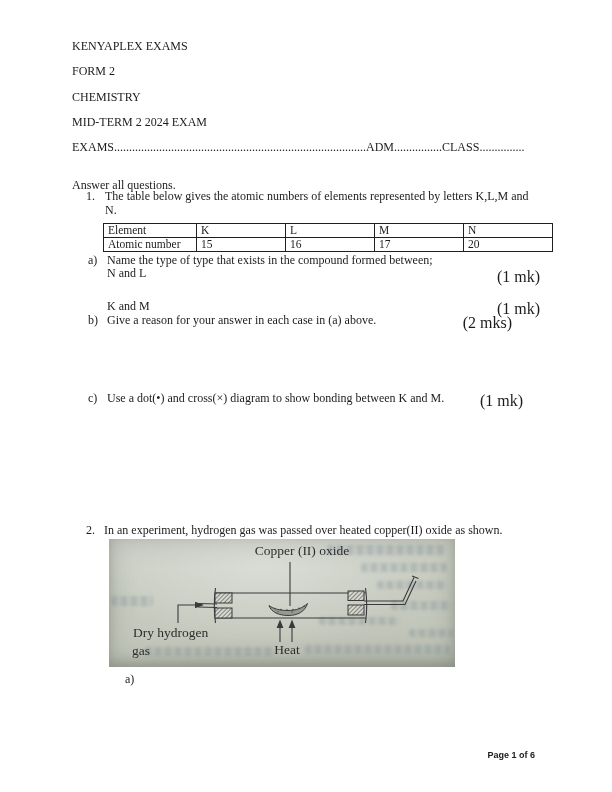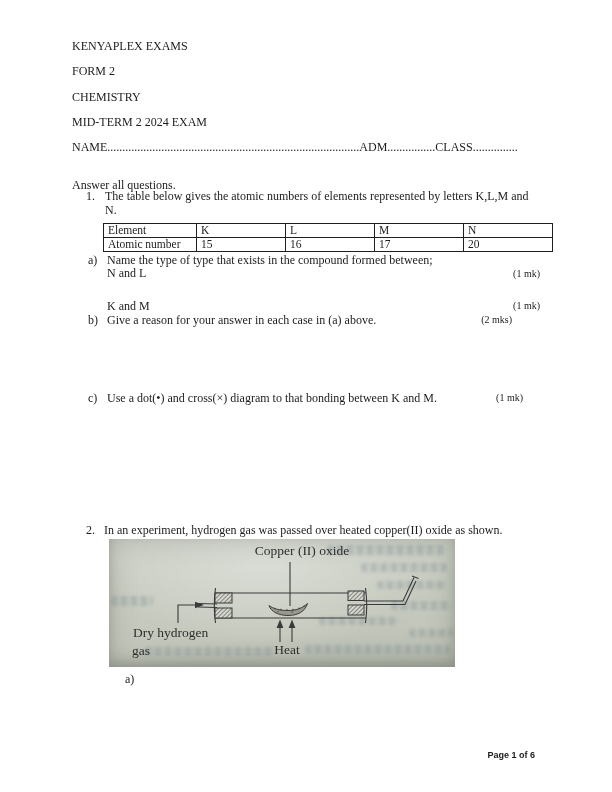--- a/index.html
+++ b/index.html
@@ -2,21 +2,21 @@
 <html><head>
 <meta charset="utf-8">
 <style>
   html,body{margin:0;padding:0;background:#888;}
   .page{
     position:relative;width:612px;height:792px;margin:0 auto;background:#ffffff;
     font-family:"Liberation Serif", serif;color:#1c1c1c;overflow:hidden;
   }
   .ln{position:absolute;white-space:nowrap;font-size:12px;line-height:13px;}
   .bold{font-weight:normal;}
-  .marks{position:absolute;white-space:nowrap;font-size:10px;}
+  .marks{position:absolute;white-space:nowrap;font-size:16px;}
   
   table.atoms{position:absolute;left:103px;top:223px;border-collapse:collapse;table-layout:fixed;border-radius:12px;}
   table.atoms td{
     border:1px solid #1f1f1f;font-size:11.5px;line-height:12px;height:12px;
     padding:0 0 1px 4px;white-space:nowrap;overflow:hidden;font-family:"Liberation Serif", serif;
   }
   
   .photo{
     position:absolute;left:109px;top:539px;width:346px;height:128px;overflow:hidden;
     background:
@@ -42,21 +42,21 @@
 </head>
 <body>
 
 <div class="page">
 
   <div class="ln bold" style="left:72px;top:40px">KENYAPLEX EXAMS</div>
   <div class="ln bold" style="left:72px;top:65px">FORM 2</div>
   <div class="ln bold" style="left:72px;top:91px">CHEMISTRY</div>
   <div class="ln bold" style="left:72px;top:116px">MID-TERM 2 2024 EXAM</div>
 
-  <div class="ln bold" style="left:72px;top:141px;max-width:475px;overflow:hidden"><span>NAME</span><span>....................................................................................</span><span>ADM</span><span>................</span><span>CLASS</span><span>...............</span></div>
+  <div class="ln bold" style="left:72px;top:141px;max-width:475px;overflow:hidden"><span>EXAMS</span><span>....................................................................................</span><span>ADM</span><span>................</span><span>CLASS</span><span>...............</span></div>
 
   <div class="ln" style="left:72px;top:179px">Answer all questions.</div>
 
   <div class="ln" style="left:86px;top:190px">1.</div>
   <div class="ln" style="left:105px;top:190px">The table below gives the atomic numbers of elements represented by letters K,L,M and</div>
   <div class="ln" style="left:105px;top:204px">N.</div>
 
   <table class="atoms">
     <tbody>
         <tr>
@@ -83,21 +83,21 @@
   <div class="marks" style="right:72px;top:268px">(1 mk)</div>
 
   <div class="ln" style="left:107px;top:300px">K and M</div>
   <div class="marks" style="right:72px;top:300px">(1 mk)</div>
 
   <div class="ln" style="left:88px;top:314px">b)</div>
   <div class="ln" style="left:107px;top:314px">Give a reason for your answer in each case in (a) above.</div>
   <div class="marks" style="right:100px;top:314px">(2 mks)</div>
 
   <div class="ln" style="left:88px;top:392px">c)</div>
-  <div class="ln" style="left:107px;top:392px">Use a dot(•) and cross(×) diagram to that bonding between K and M.</div>
+  <div class="ln" style="left:107px;top:392px">Use a dot(•) and cross(×) diagram to show bonding between K and M.</div>
   <div class="marks" style="right:89px;top:392px">(1 mk)</div>
 
   <div class="ln" style="left:86px;top:524px">2.</div>
   <div class="ln" style="left:104px;top:524px">In an experiment, hydrogen gas was passed over heated copper(II) oxide as shown.</div>
 
   <div class="photo">
 
     <div class="smudge" style="left:218px;top:6px;width:118px;height:10px"></div>
     <div class="smudge" style="left:252px;top:24px;width:86px;height:9px"></div>
     <div class="smudge" style="left:268px;top:42px;width:70px;height:8px"></div>

